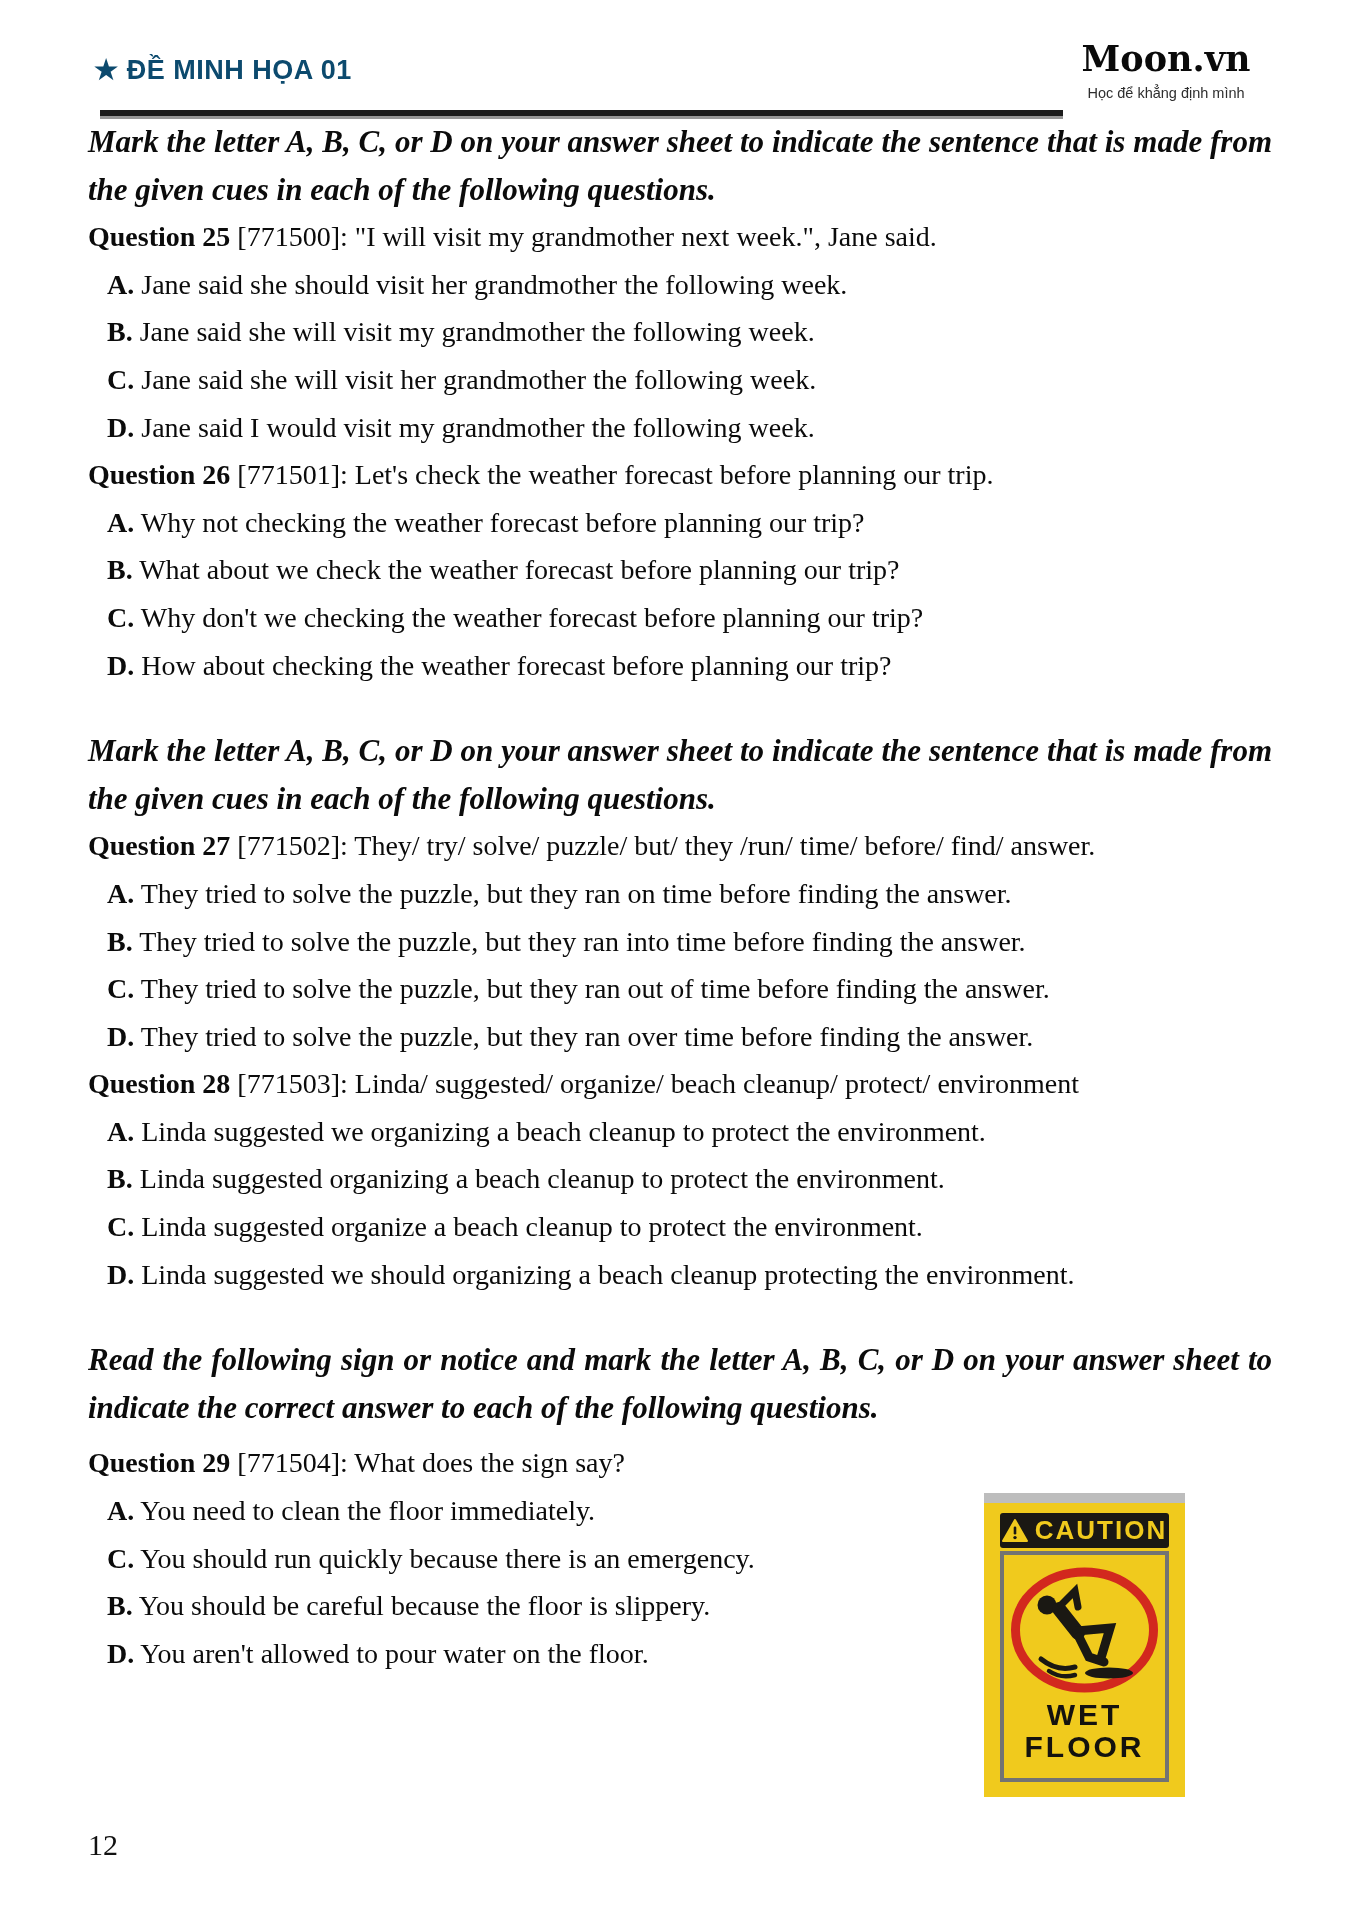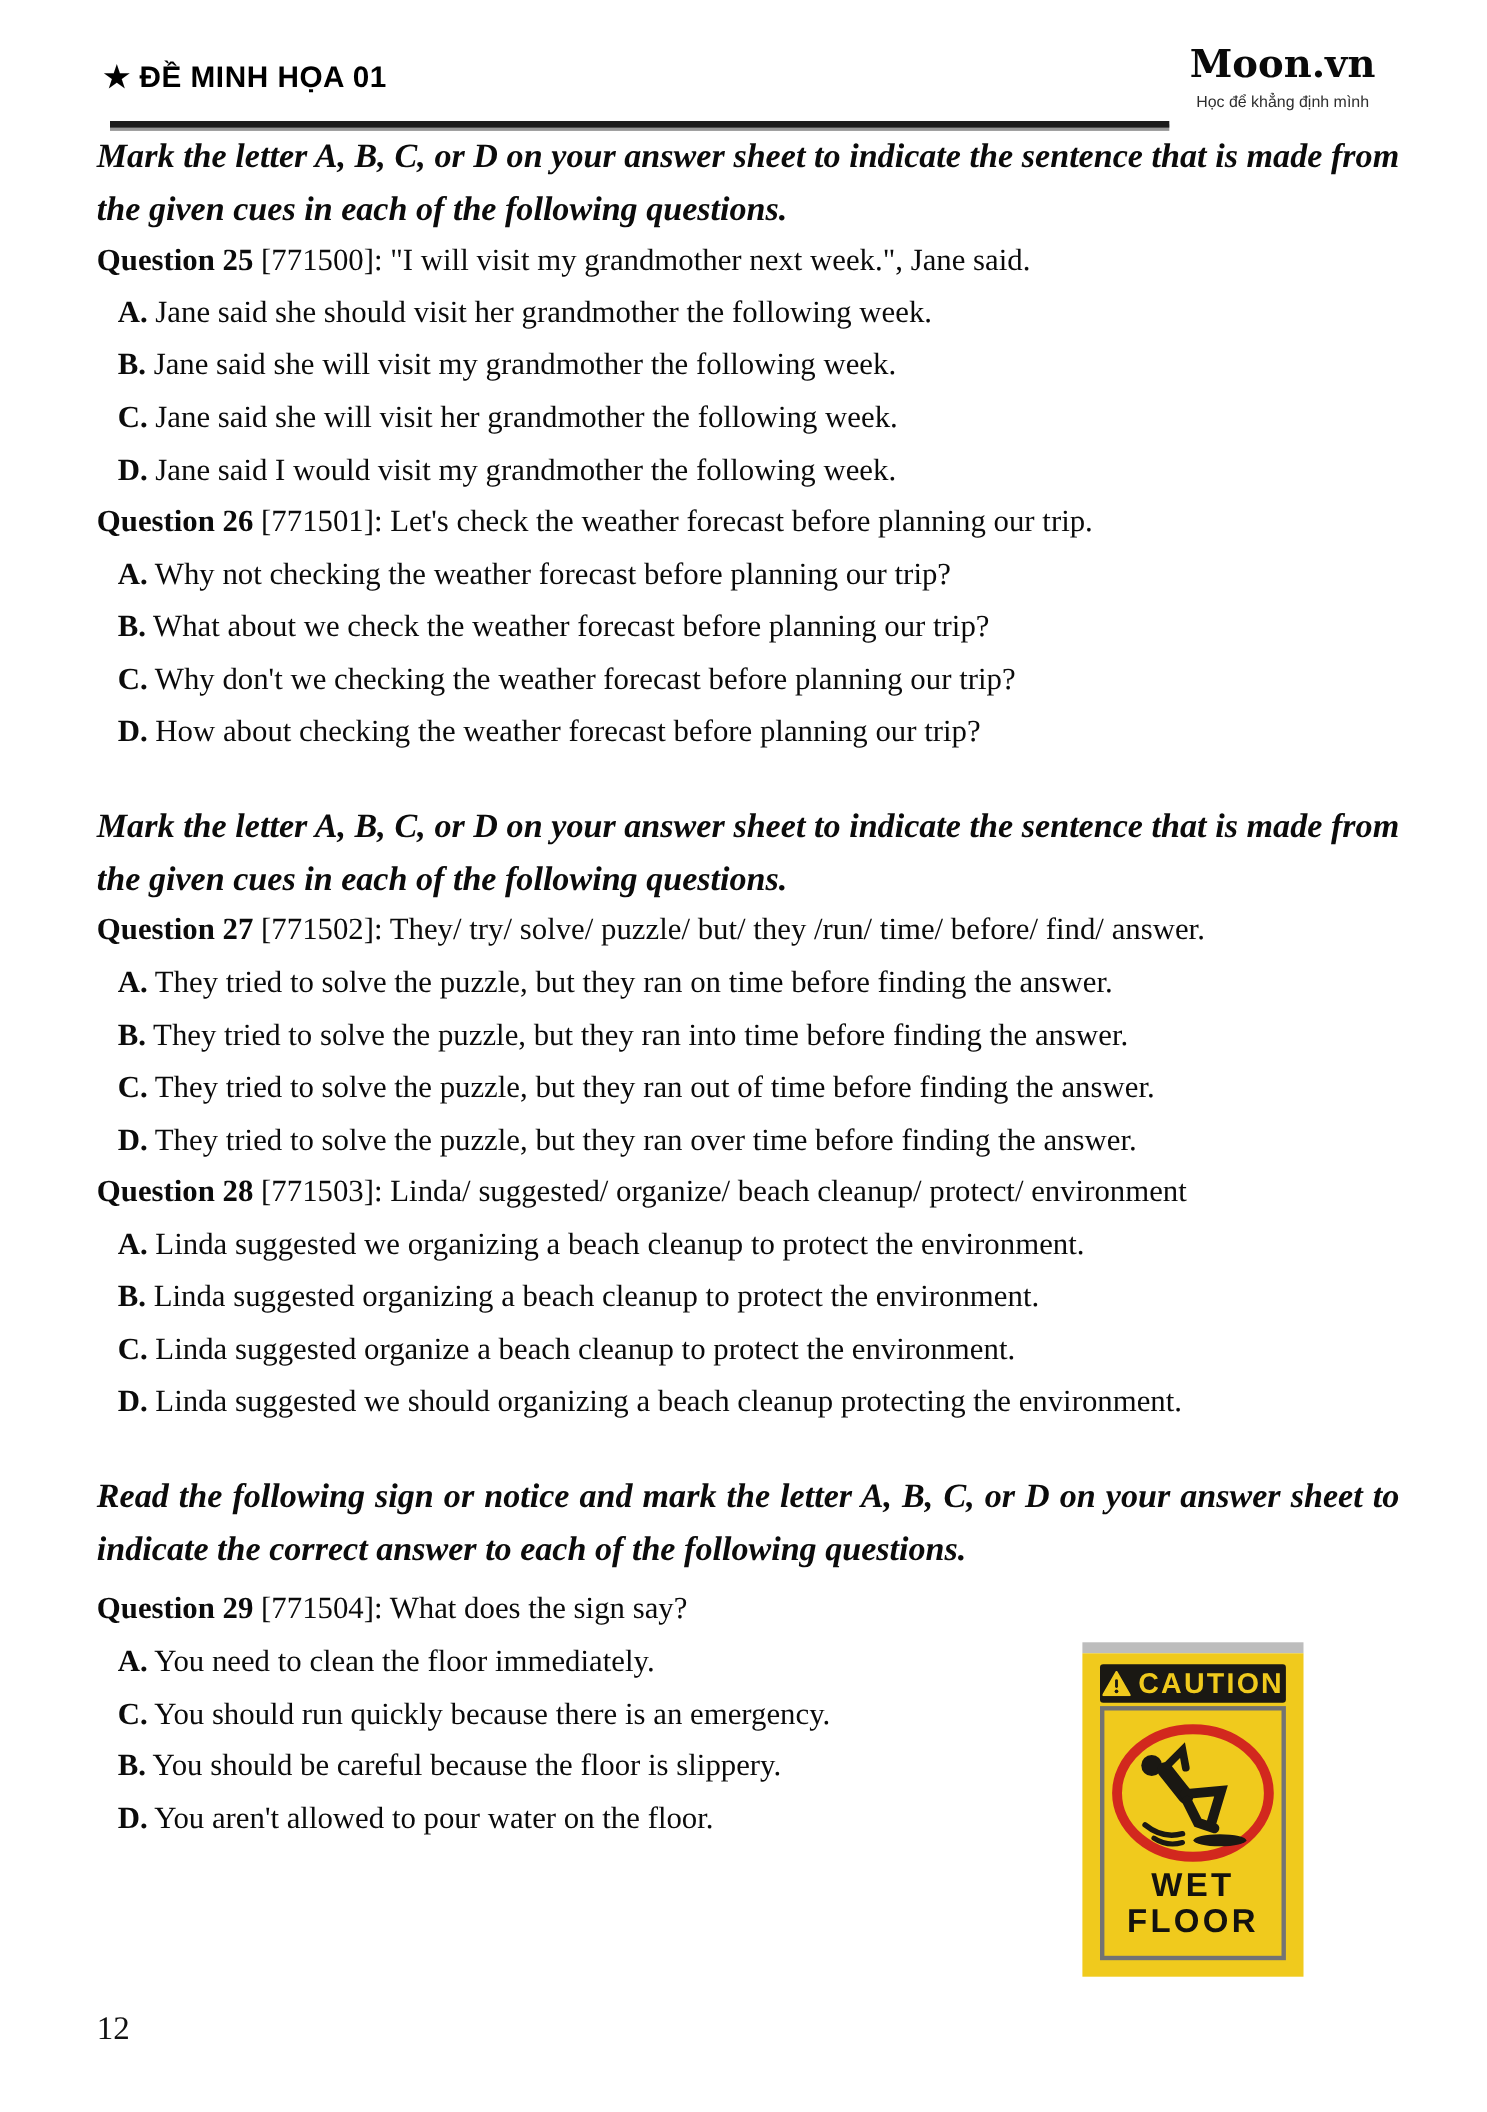--- a/index.html
+++ b/index.html
@@ -9,21 +9,21 @@
     background: #ffffff;
     font-family: "Liberation Serif", serif;
     color: #0b0b0b;
   }
   .page { position: relative; width: 1352px; height: 1920px; background: #ffffff; overflow: hidden; }
 
   
   .header-title {
     position: absolute; left: 94px; top: 54px;
     font-family: "Liberation Sans", sans-serif;
-    font-weight: 700; font-size: 27px; letter-spacing: 0.5px; color: #000000;
+    font-weight: 700; font-size: 27px; letter-spacing: 0.5px; color: #0c4a6e;
   }
   .brand {
     position: absolute; left: 1050px; top: 38px; width: 232px; text-align: center;
     font-family: "DejaVu Serif", serif; font-weight: 700; font-size: 35px; color: #0a0a0a;
   }
   .tagline {
     position: absolute; left: 1050px; top: 85px; width: 232px; text-align: center;
     font-family: "Liberation Sans", sans-serif; font-size: 14.5px; color: #2e2e2e;
   }
   .rule {

